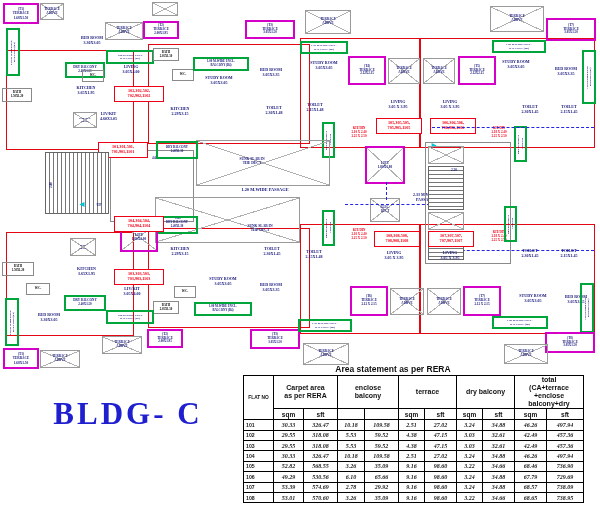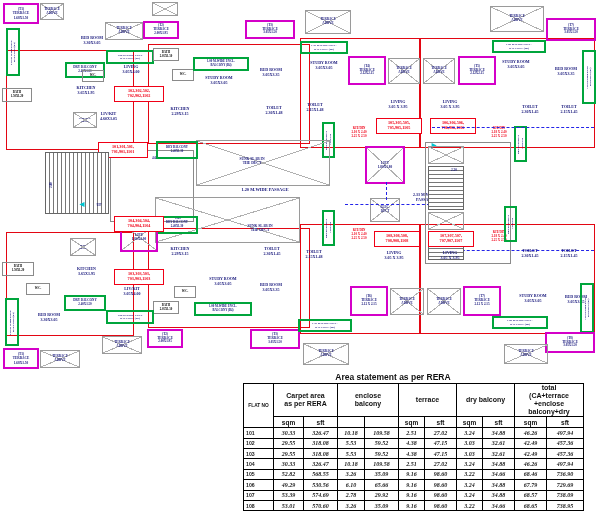--- a/index.html
+++ b/index.html
@@ -29,21 +29,21 @@
   .dh{border-top:1px dashed #2323e8;}
   .dv{border-left:1px dashed #2323e8;}
   .a {color:#00c6d2;font-size:6px;}
   .v {writing-mode:vertical-rl;transform:rotate(180deg);}
   
   #floor-title{position:absolute;left:2px;top:381px;width:250px;color:#2828c8;
       font-size:11.5px;font-weight:bold;text-decoration:underline;letter-spacing:.2px;}
   #bldg-title{position:absolute;left:38px;top:396px;width:180px;color:#1f1fd0;
       font-size:31px;font-weight:bold;letter-spacing:3px;text-align:center;}
   
-  #tbl-wrap{position:absolute;left:243px;top:372px;width:300px;}
+  #tbl-wrap{position:absolute;left:243px;top:364px;width:300px;}
   #tbl-caption{font-family:"Liberation Sans",sans-serif;font-weight:bold;font-size:8.5px;
       text-align:center;color:#111;margin-bottom:1px;}
   table{border-collapse:collapse;width:100%;table-layout:fixed;background:#fff;}
   th,td{border:1px solid #000;padding:0;overflow:hidden;}
   th{font-family:"Liberation Sans",sans-serif;font-weight:bold;color:#111;}
   .gh{font-size:7px;line-height:1.15;}
   .sh2{font-size:6.5px;height:10px;}
   .fh{font-size:4.8px;}
   td{font-family:"Liberation Serif",serif;font-style:italic;font-weight:bold;
      font-size:6px;height:9.4px;text-align:center;color:#222;}
@@ -297,20 +297,21 @@
       <div class="pi b" style="left: 492px; top: 316px; width: 56px; height: 13px; font-size: 2.8px;">1.00 M.WIDE ENCL.
 BALCONY (B8)</div>
       <div class="pi b v" style="left: 580px; top: 283px; width: 14px; height: 50px; font-size: 2.6px;">1.20 M WIDE ENCL
 BALCONY (B7)</div>
       <div class="pi t" style="left: 545px; top: 332px; width: 50px; height: 21px; font-size: 3.2px;">(T8)
 TERRACE
 3.05X1.50</div>
       <div class="pi x" style="left: 504px; top: 344px; width: 44px; height: 20px; font-size: 3.2px;">TERRACE
 ABOVE</div>
     </div>
+  <div id="bldg-title">BLDG- C</div>
   <div id="tbl-wrap">
     <div id="tbl-caption">Area statement as per RERA</div>
     <table id="area-table">
         <colgroup>
           <col style="width: 30px;">
           <col style="width: 30px;">
           <col style="width: 34px;">
           <col style="width: 27px;">
           <col style="width: 34px;">
           <col style="width: 26px;">

